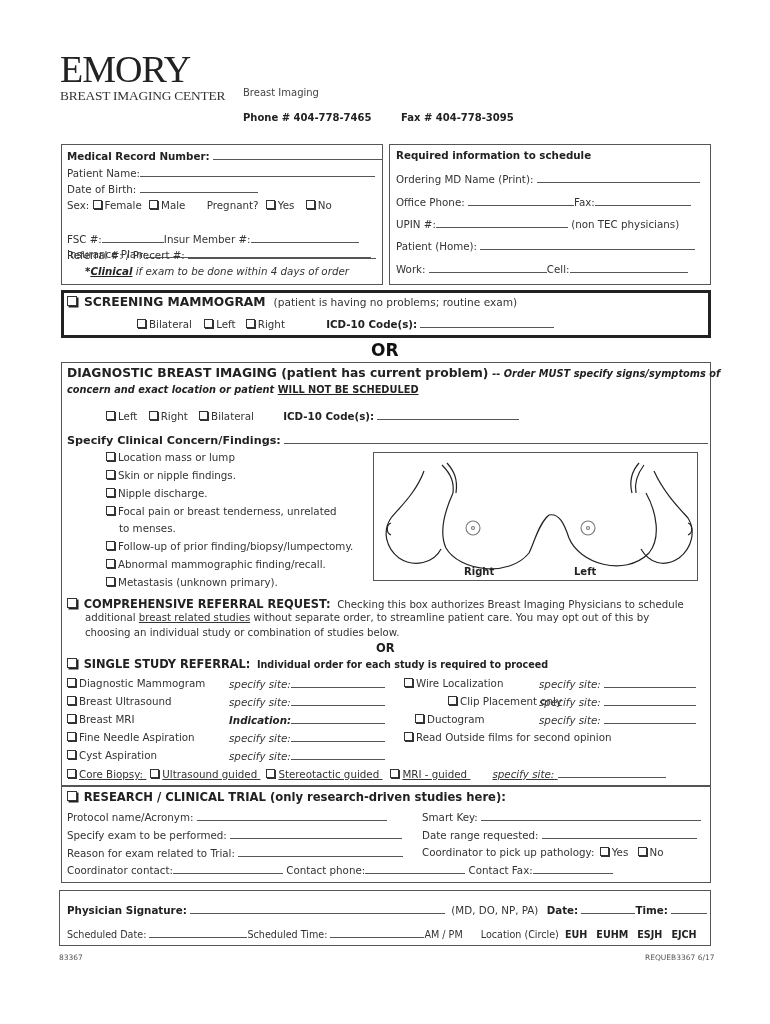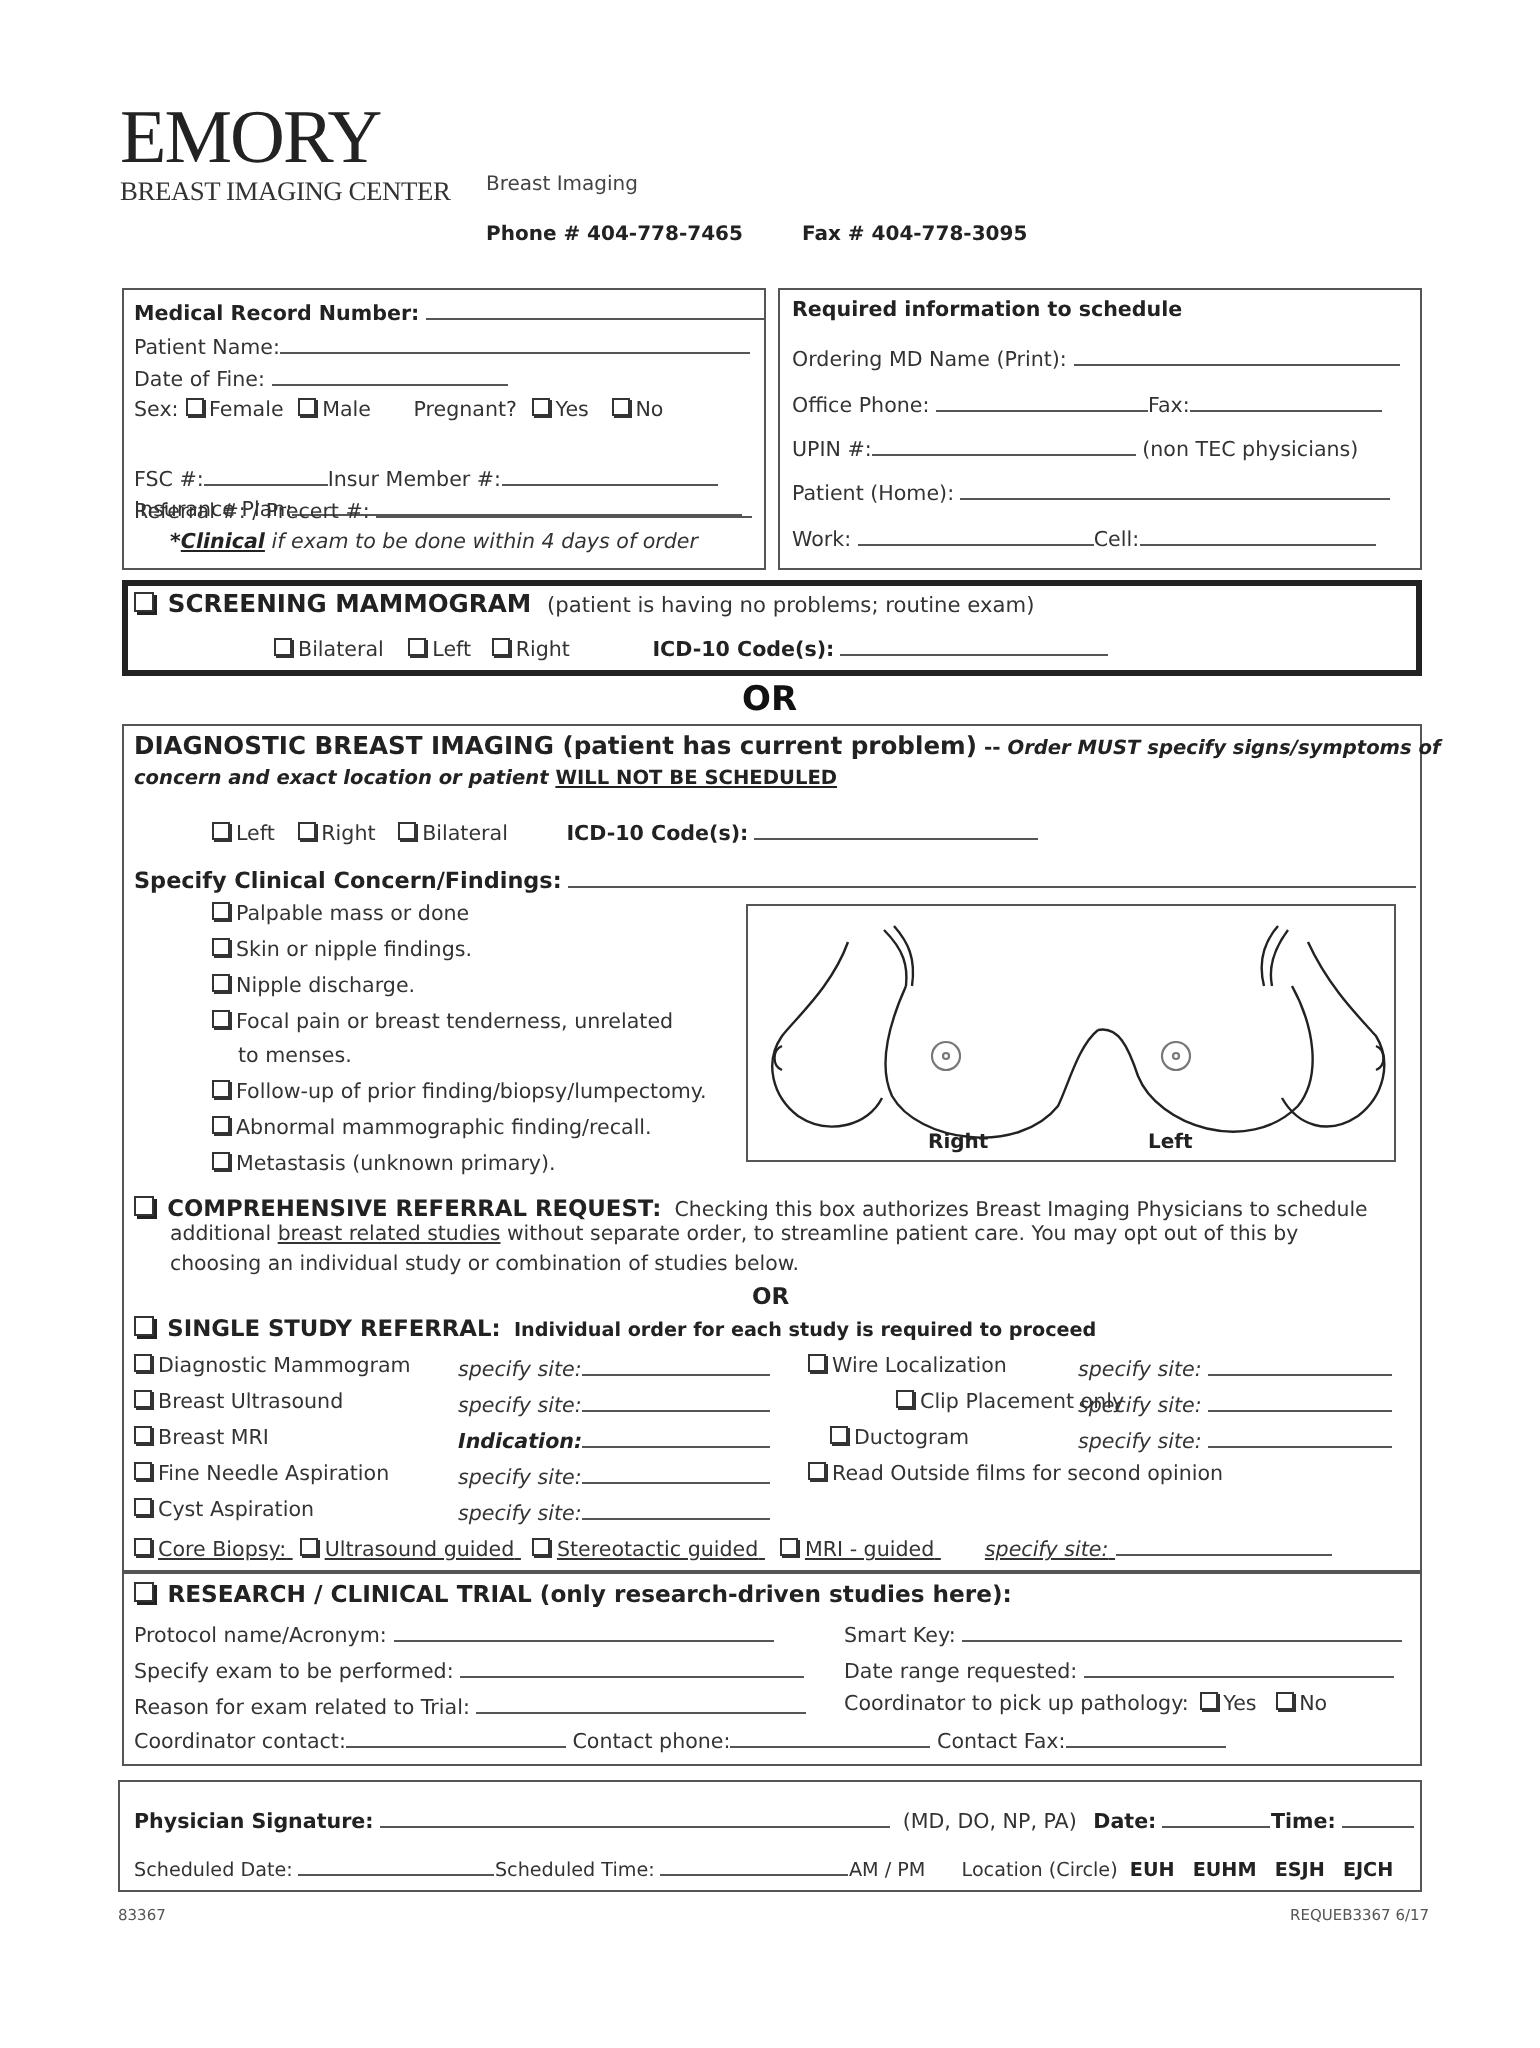--- a/index.html
+++ b/index.html
@@ -34,21 +34,21 @@
 
 <div class="box" style="left:61px; top:144px; width:322px; height:141px;"></div>
 <div class="row f" style="left:67px; top:149px;">
   <span class="fb">Medical Record Number:</span>
   <span class="line" style="width:170px;"></span>
 </div>
 <div class="row f" style="left:67px; top:166px;">
   <span>Patient Name:</span><span class="line" style="width:235px;"></span>
 </div>
 <div class="row f" style="left:67px; top:182px;">
-  <span>Date of Fine:</span>
+  <span>Date of Birth:</span>
   <span class="line" style="width:118px;"></span>
 </div>
 <div class="row f" style="left:67px; top:199px;">
   <span>Sex:</span>
   <span class="cb"></span><span>Female</span>
   <span class="cb" style="margin-left:4px;"></span><span>Male</span>
   <span style="margin-left:18px;">Pregnant?</span>
   <span class="cb" style="margin-left:4px;"></span><span>Yes</span>
   <span class="cb" style="margin-left:8px;"></span><span>No</span>
 </div>
@@ -117,21 +117,21 @@
   <span class="cb" style="margin-left:8px;"></span><span>Right</span>
   <span class="cb" style="margin-left:8px;"></span><span>Bilateral</span>
   <span class="fb" style="margin-left:26px;">ICD-10 Code(s):</span>
   <span class="line" style="width:142px;"></span>
 </div>
 <div class="row" style="left:67px; top:433px; font-size:11.2px;">
   <span class="fb">Specify Clinical Concern/Findings:</span>
   <span class="line" style="width:424px;"></span>
 </div>
 
-<div class="row f" style="left:106px; top:451px;"><span class="cb"></span><span>Palpable mass or done</span></div>
+<div class="row f" style="left:106px; top:451px;"><span class="cb"></span><span>Location mass or lump</span></div>
 <div class="row f" style="left:106px; top:469px;"><span class="cb"></span><span>Skin or nipple findings.</span></div>
 <div class="row f" style="left:106px; top:487px;"><span class="cb"></span><span>Nipple discharge.</span></div>
 <div class="row f" style="left:106px; top:505px;"><span class="cb"></span><span>Focal pain or breast tenderness, unrelated</span></div>
 <div class="row f" style="left:119px; top:522px;"><span>to menses.</span></div>
 <div class="row f" style="left:106px; top:540px;"><span class="cb"></span><span>Follow-up of prior finding/biopsy/lumpectomy.</span></div>
 <div class="row f" style="left:106px; top:558px;"><span class="cb"></span><span>Abnormal mammographic finding/recall.</span></div>
 <div class="row f" style="left:106px; top:576px;"><span class="cb"></span><span>Metastasis (unknown primary).</span></div>
 
 <div class="diagram">
   <svg width="323" height="127" viewBox="0 0 323 127">

